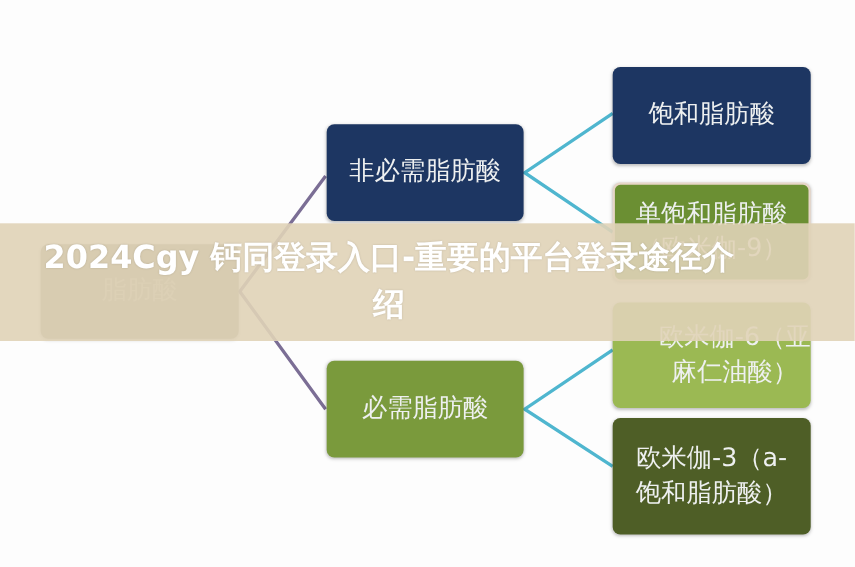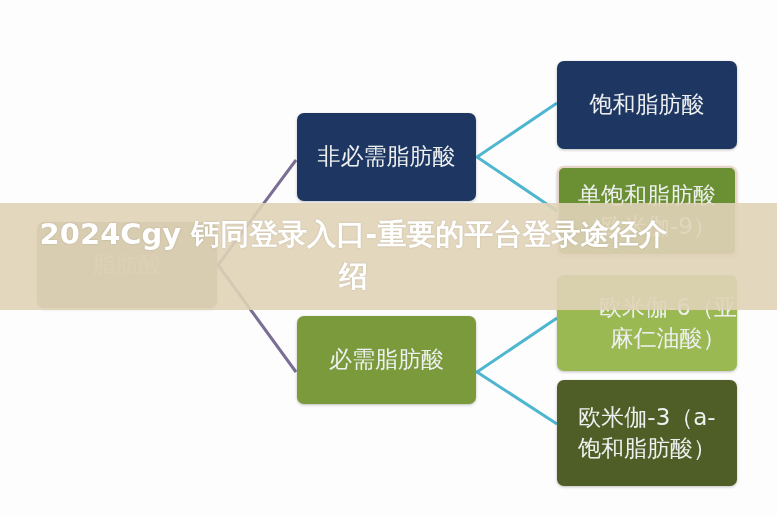--- a/index.html
+++ b/index.html
@@ -7,21 +7,21 @@
          font-family: "DejaVu Sans", sans-serif; }
   .canvas { position: absolute; left: 0; top: 0; width: 777px; height: 515px; }
   svg.links { position: absolute; left: 0; top: 0; width: 777px; height: 515px; }
   .node { position: absolute; border-radius: 7px; box-sizing: border-box; display: flex;
           align-items: center; justify-content: center; text-align: center;
           color: #eef0f0; font-size: 23px; line-height: 1.35; padding: 0 0;
           box-shadow: 0 1px 3px rgba(0,0,0,0.25); }
   .node .sub { display: block; }
   .root { left: 37px; top: 222px; width: 180px; height: 86px; background: #8d8c7f; color: #b9b6a5; }
   .l1a { left: 297px; top: 113px; width: 179px; height: 88px; background: #1d3662; }
-  .l1b { left: 297px; top: 316px; width: 179px; height: 88px; background: #7a9a3c; }
+  .l1b { left: 297px; top: 328px; width: 179px; height: 88px; background: #7a9a3c; }
   .l2a { left: 557px; top: 61px; width: 180px; height: 88px; background: #1d3662; }
   .l2b { left: 557px; top: 166px; width: 180px; height: 90px; background: #6b8f33; border: 2px solid #e7d6c8; }
   .l2c { left: 557px; top: 275px; width: 180px; height: 96px; background: #9bb953; justify-content: flex-end; }
   .l2d { left: 557px; top: 380px; width: 180px; height: 106px; background: #4e5e26; }
   .banner { position: absolute; left: 0; top: 203px; width: 777px; height: 107px;
             background: rgba(224,211,183,0.90); }
   .title { position: absolute; left: 0; top: 213px; width: 707px; text-align: center;
            color: #ffffff; font-weight: bold; font-size: 29px; line-height: 42px;
            font-family: "DejaVu Sans", sans-serif; padding: 0 30px; box-sizing: border-box;
            text-shadow: 0 0 2px rgba(0,0,0,0.15); }

